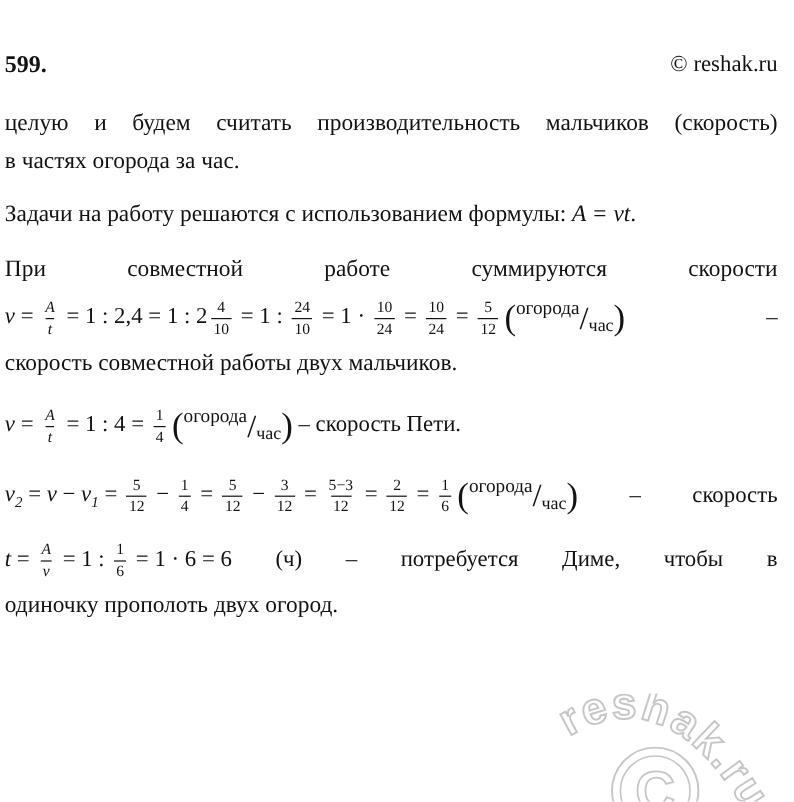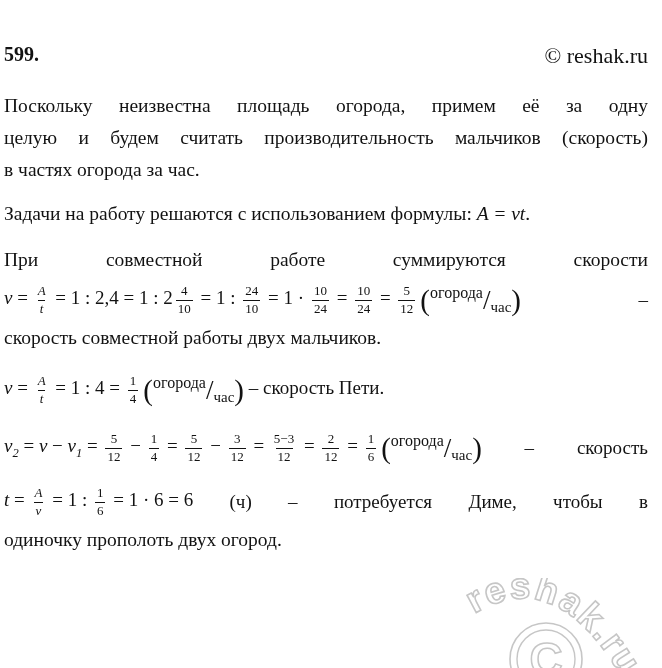--- a/index.html
+++ b/index.html
@@ -4,21 +4,21 @@
 <style>
   html, body { margin:0; padding:0; }
   body {
     width:662px; height:668px; background:#ffffff; overflow:hidden;
     font-family:"Liberation Serif", serif; color:#121212; position:relative;
   }
   .page { box-sizing:border-box; width:662px; height:668px; padding:3px 14px 0 4px; position:relative;margin-top:40px; }
 
   .header { display:flex; justify-content:space-between; align-items:flex-start; margin-bottom:21px; }
   .num { font-weight:bold; font-size:20px; }
-  .copy { font-size:22px;text-align:center; }
+  .copy { font-size:19px;text-align:center; }
 
   .line { display:block; font-size:19.5px; line-height:32px; }
   .just { text-align:justify; text-align-last:justify; }
   .para { margin:0; }
   .mb12 { margin-bottom:12px; }
   .mb14 { margin-bottom:14px; }
   .mb2  { margin-bottom:2px; }
   .mt14 { margin-top:14px; }
   .mt10 { margin-top:10px; }
 
@@ -56,21 +56,20 @@
 <body>
 
 <div class="page">
 
   <div class="header">
     <span class="num">599.</span>
     <span class="copy">© reshak.ru</span>
   </div>
 
   <div class="para mb12">
-    <span class="line just">Поскольку  неизвестна  площадь  огорода,  примем  её  за  одну</span>
     <span class="line just">целую и будем считать производительность мальчиков (скорость)</span>
     <span class="line">в частях огорода за час.</span>
   </div>
 
   <div class="para mb14">
     <span class="line"><span>Задачи на работу решаются с использованием формулы: </span><i>A = vt</i><span>.</span></span>
   </div>
 
   <div class="para mb2">
     <span class="line just">При  совместной  работе  суммируются  скорости</span>

